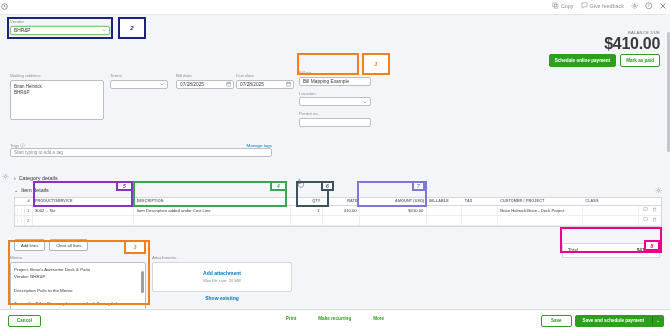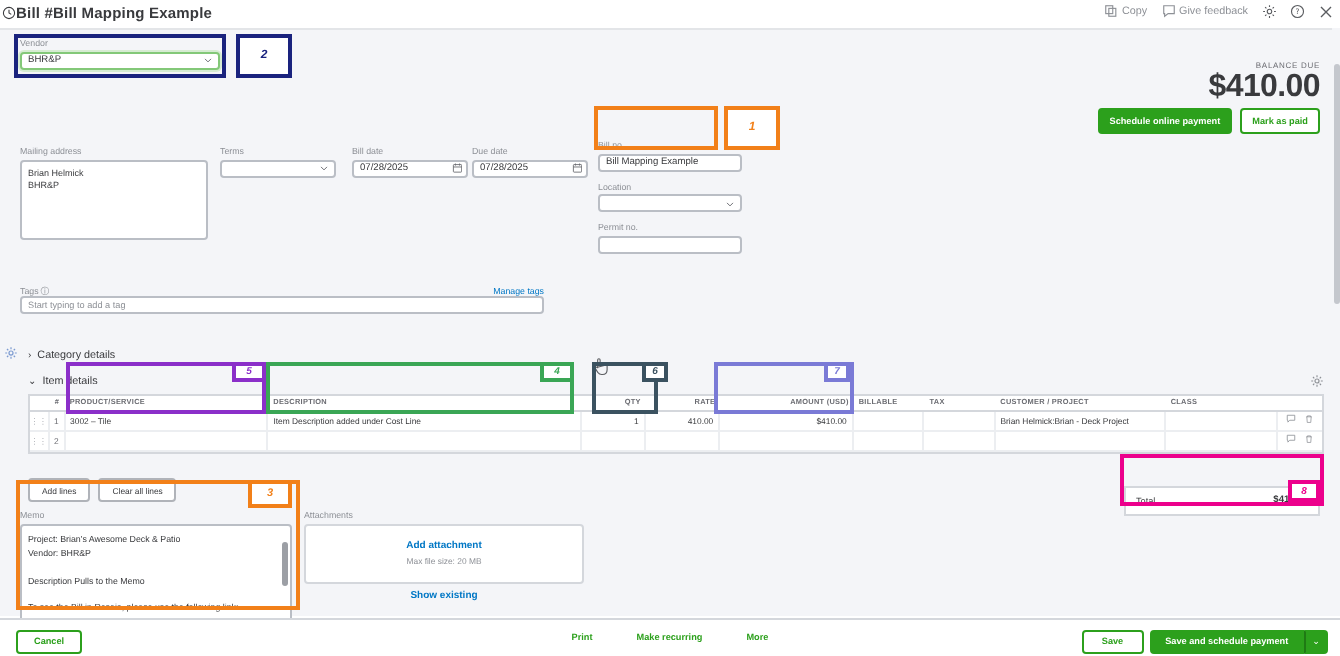--- a/index.html
+++ b/index.html
@@ -130,21 +130,20 @@
 
 <div class="app">
 
   <div class="hdr">
     <span class="hdr-clock">
       <svg viewBox="0 0 16 16" width="7" height="7">
           <circle cx="8" cy="8" r="6.4" fill="none" stroke="#393a3d" stroke-width="1.2"></circle>
           <path d="M8 4.4V8l2.6 1.6" fill="none" stroke="#393a3d" stroke-width="1.2"></path>
         </svg>
     </span>
-    <div class="hdr-title">Bill #Bill Mapping Example</div>
 
     <div class="hdr-right">
       <div class="hdr-btn">
         <span class="hdr-ico">
           <svg viewBox="0 0 16 16" width="7" height="7">
               <rect x="2" y="2" width="8" height="9" fill="none" stroke="#8d9096" stroke-width="1.3"></rect>
               <rect x="5.5" y="5" width="8" height="9" fill="none" stroke="#8d9096" stroke-width="1.3"></rect>
             </svg>
         </span>
         <span>Copy</span>

